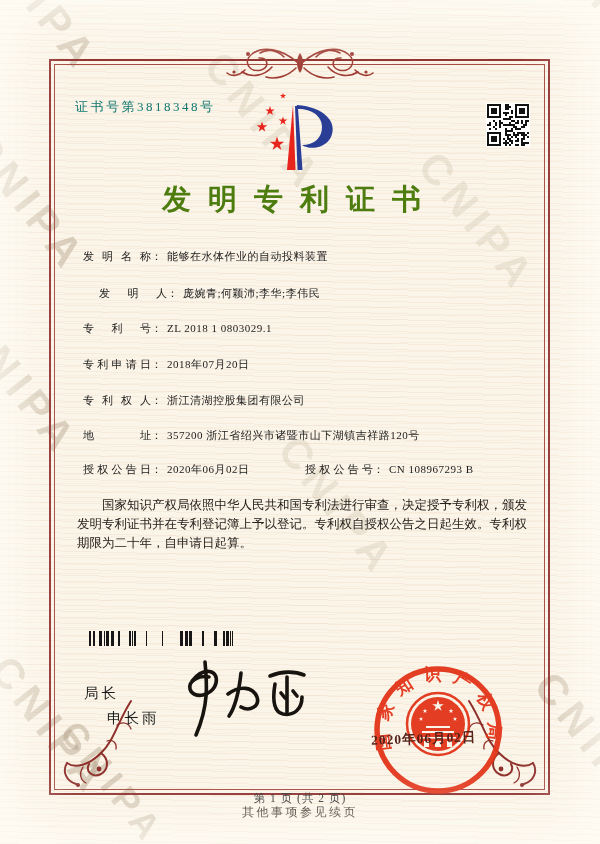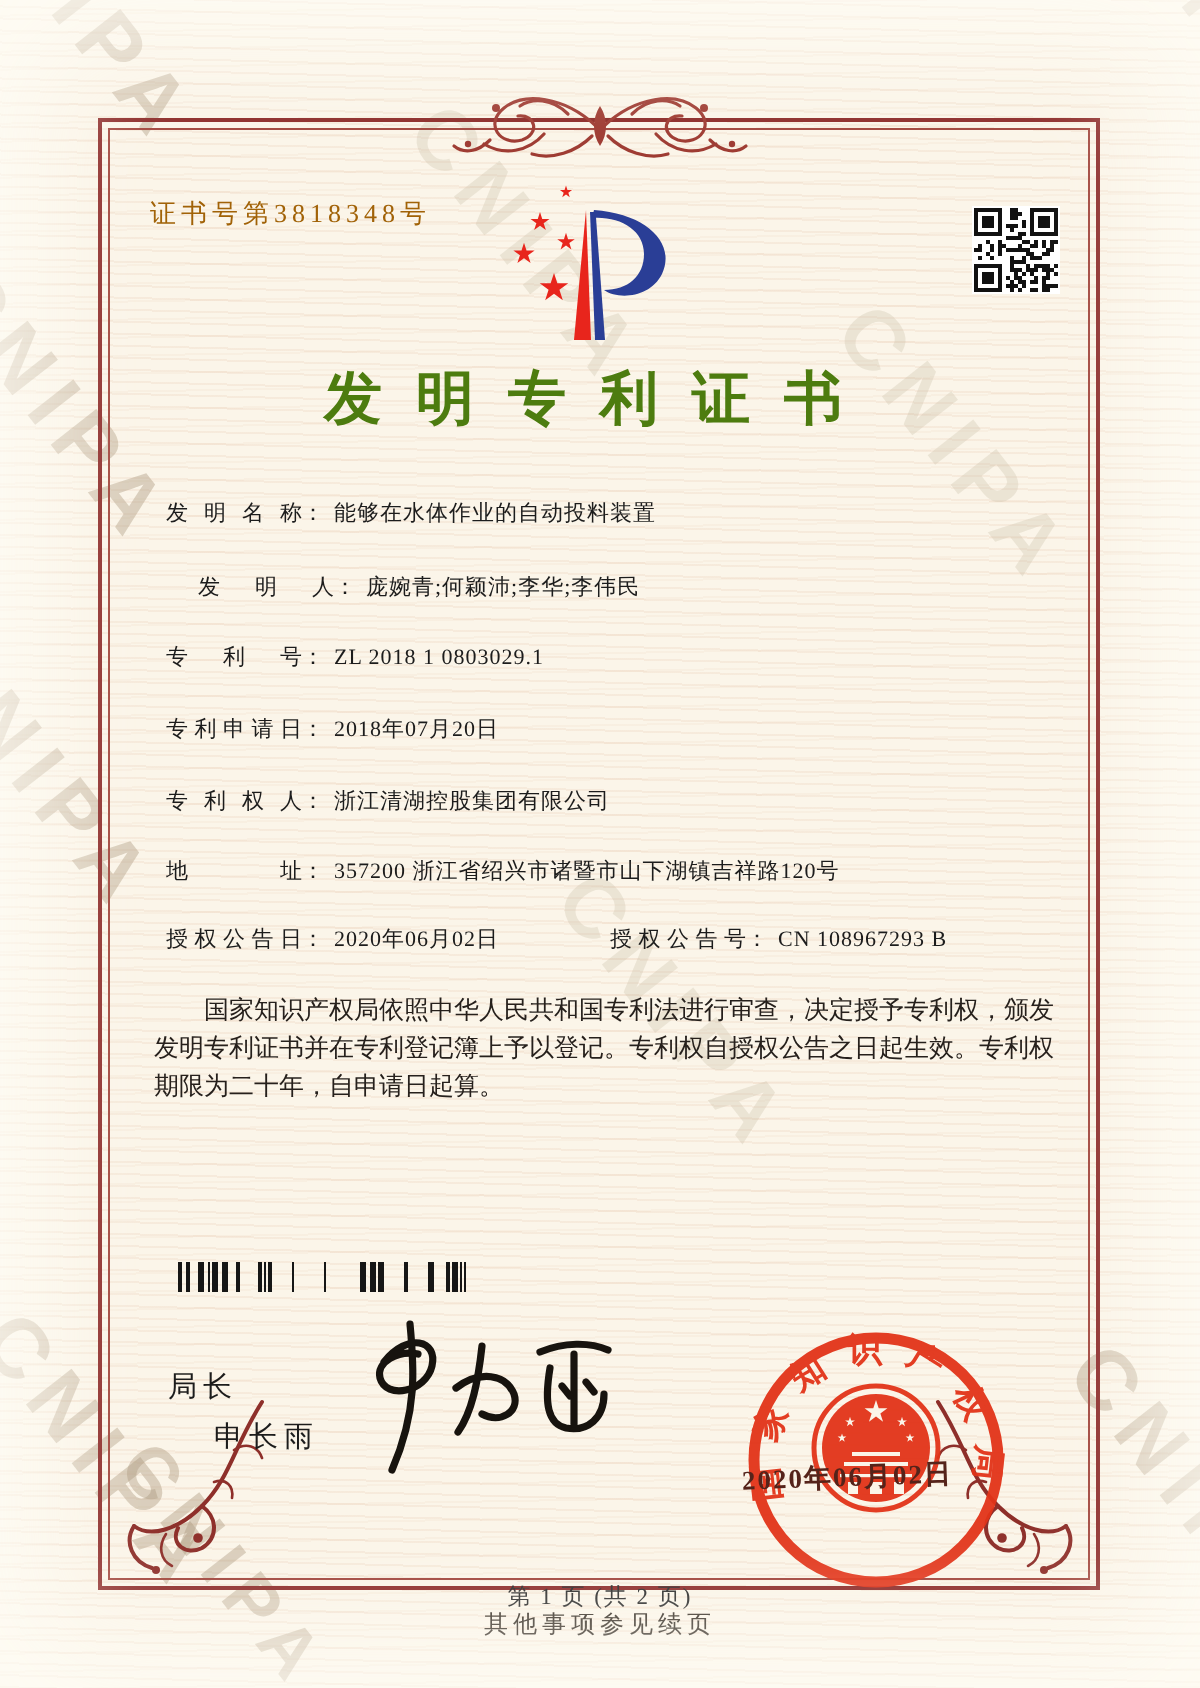--- a/index.html
+++ b/index.html
@@ -42,21 +42,21 @@
     border:2px solid #8c2a28; z-index:2;
   }
   .frame::before {
     content:""; position:absolute; inset:3px;
     border:1px solid #a1453c;
   }
   .ornament { position:absolute; z-index:3; }
   
   .cert-no {
     position:absolute; left:75px; top:98px; z-index:4;
-    font-size:13px; letter-spacing:2.5px; color:#a16207;
+    font-size:13px; letter-spacing:2.5px; color:#0f766e;
   }
   .qr { position:absolute; left:486px; top:103px; z-index:4; background:#fff; padding:1px; }
   .logo { position:absolute; left:250px; top:92px; z-index:4; }
   .title {
     position:absolute; left:0; right:0; top:180px; z-index:4;
     text-align:center; font-size:29px; font-weight:bold;
     letter-spacing:17px; padding-left:0; color:#4d7c0f;
   }
   .row { position:absolute; left:83px; z-index:4; font-size:11px; white-space:nowrap; }
   .row .lbl {

